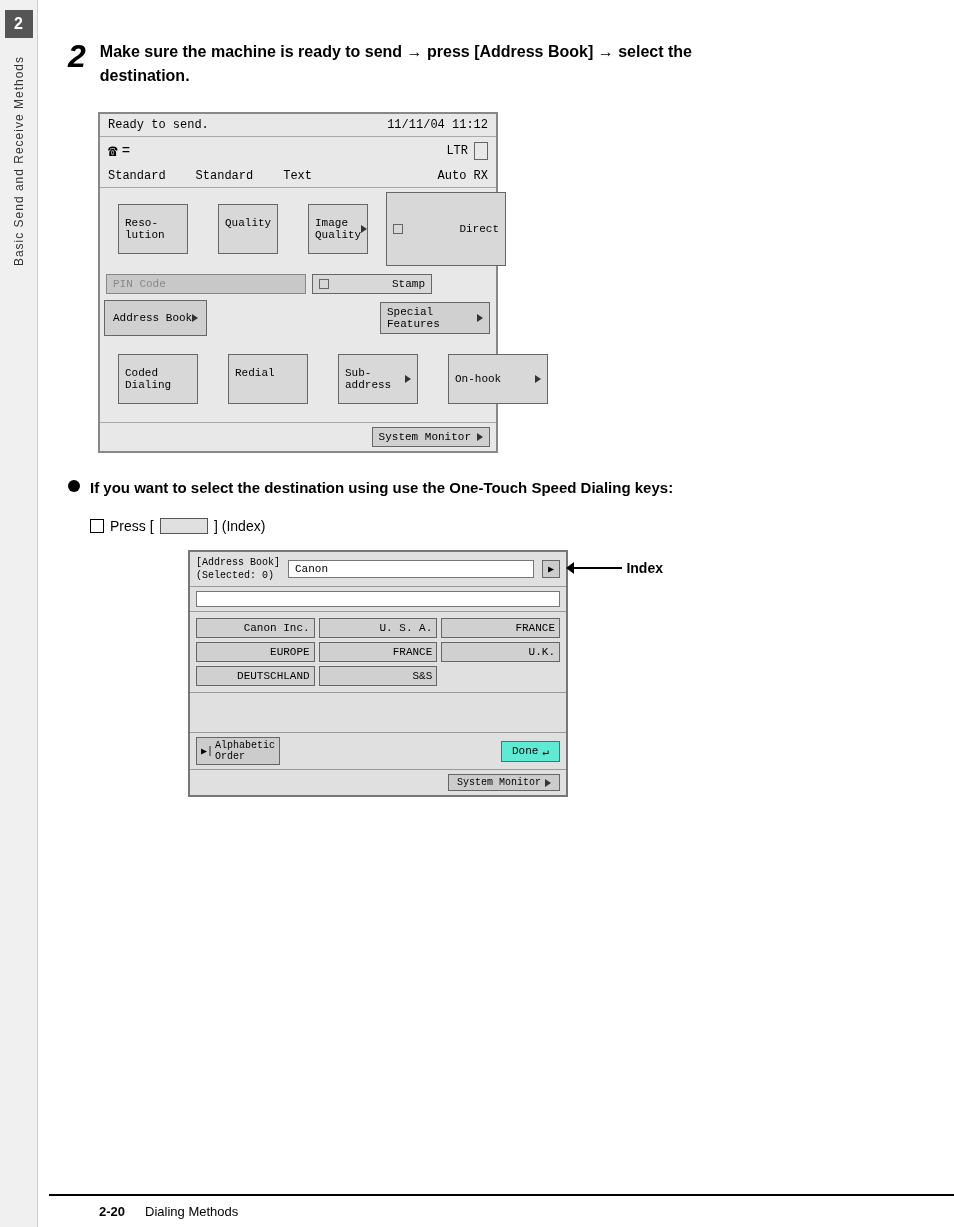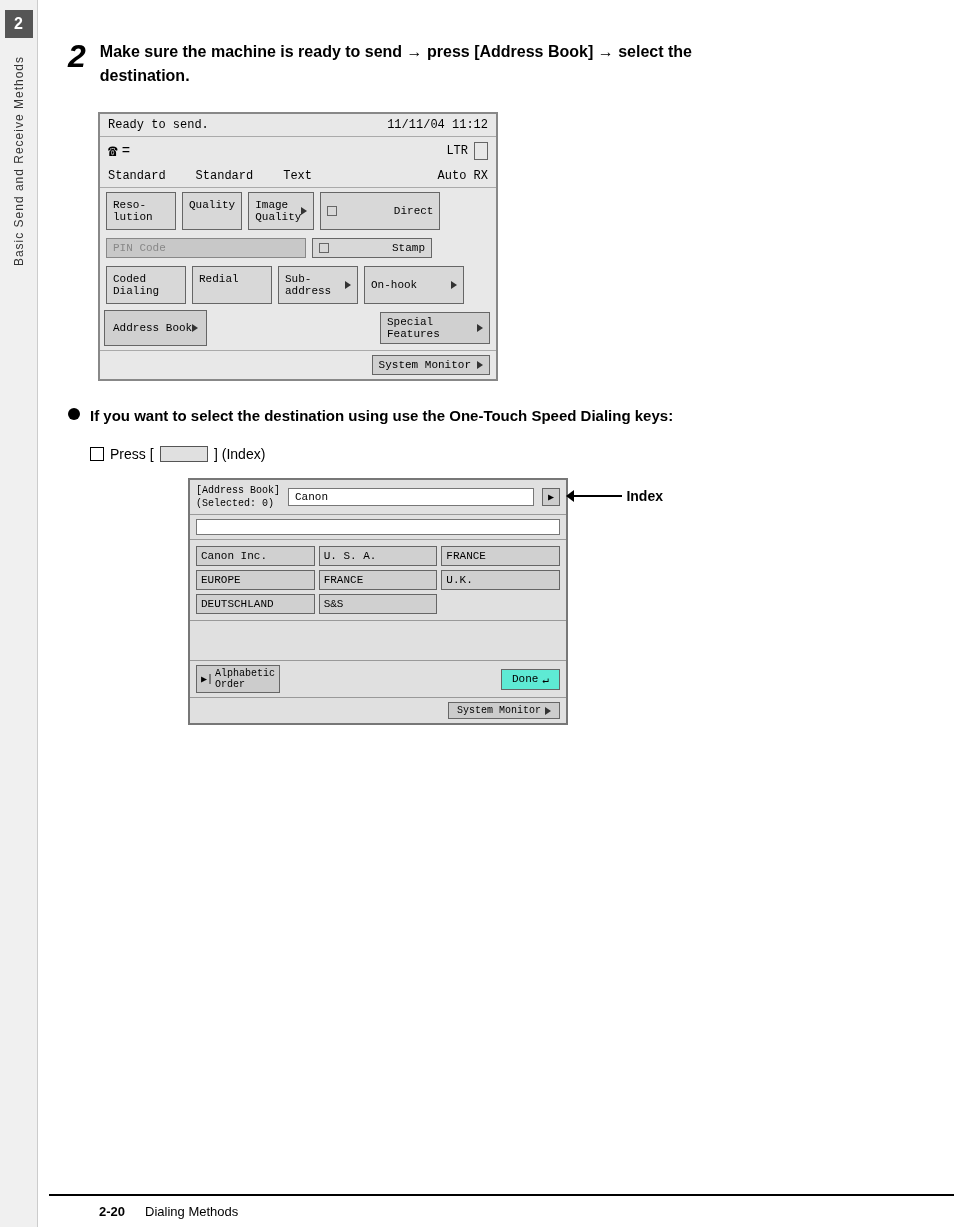--- a/index.html
+++ b/index.html
@@ -90,26 +90,26 @@
       border-bottom: 1px solid #aaa;
     }
     .screen-mode-row {
       display: flex;
       gap: 30px;
       padding: 4px 8px;
       border-bottom: 1px solid #aaa;
     }
     .screen-cell {
       border: 1px solid #666;
-      padding: 6px 6px;
+      padding: 12px 6px;
       font-family: 'Courier New', monospace;
       font-size: 11px;
       min-width: 80px;
       background: #d8d8d8;
-      margin: 2px;
+      margin: 14px;
     }
     .screen-cell-pin {
       border: 1px solid #888;
       padding: 3px 6px;
       font-family: 'Courier New', monospace;
       font-size: 11px;
       min-width: 80px;
       background: #c8c8c8;
       color: #888;
       margin: 2px;
@@ -232,21 +232,21 @@
       grid-template-columns: repeat(3, 1fr);
       gap: 4px;
       border-bottom: 1px solid #999;
     }
     .ab-grid-btn {
       border: 1px solid #666;
       background: #d0d0d0;
       padding: 3px 4px;
       font-size: 11px;
       font-family: 'Courier New', monospace;
-      text-align: left;
+      text-align: right;
       cursor: pointer;
     }
     .ab-grid-btn-empty {
       background: transparent;
       border: none;
     }
     .ab-footer {
       display: flex;
       align-items: center;
       justify-content: space-between;
@@ -407,37 +407,37 @@
     </div>
 
     <div style="display:flex; padding:2px 4px; gap:2px;">
       <div class="screen-cell-pin" style="min-width:200px;">PIN Code</div>
       <div class="screen-cell-right">
         <span style="display:inline-block; width:10px; height:10px; border:1px solid #666; margin-right:3px;"></span>
         <span>Stamp</span>
       </div>
     </div>
 
+    <div style="display:flex; padding:2px 4px; gap:2px; align-items:stretch;">
+      <div class="screen-address-book-btn">
+        <span>Address Book</span>
+        <span class="tri-right"></span>
+      </div>
+      <div style="flex:1;"></div>
+      <div class="screen-special-features">
+        <span>Special<br>Features</span>
+        <span class="tri-right"></span>
+      </div>
+    </div>
+
     <div style="display:flex; padding:2px 4px; gap:2px;">
       <div class="screen-cell">Coded<br>Dialing</div>
       <div class="screen-cell">Redial</div>
       <div class="screen-cell" style="display:flex; align-items:center; justify-content:space-between;">Sub-<br>address <span class="tri-right"></span></div>
       <div class="screen-cell" style="display:flex; align-items:center; justify-content:space-between; min-width:100px;">On-hook <span class="tri-right"></span></div>
-    </div>
-
-    <div style="display:flex; padding:2px 4px; gap:2px; align-items:stretch;">
-      <div class="screen-address-book-btn">
-        <span>Address Book</span>
-        <span class="tri-right"></span>
-      </div>
-      <div style="flex:1;"></div>
-      <div class="screen-special-features">
-        <span>Special<br>Features</span>
-        <span class="tri-right"></span>
-      </div>
     </div>
 
     <div style="display:flex; padding:2px 4px; justify-content:flex-end; border-top:1px solid #aaa; margin-top:2px;">
       <div class="screen-system-monitor">
         <span>System Monitor</span>
         <span class="tri-right" style="margin-left:6px;"></span>
       </div>
     </div>
   </div>
 

